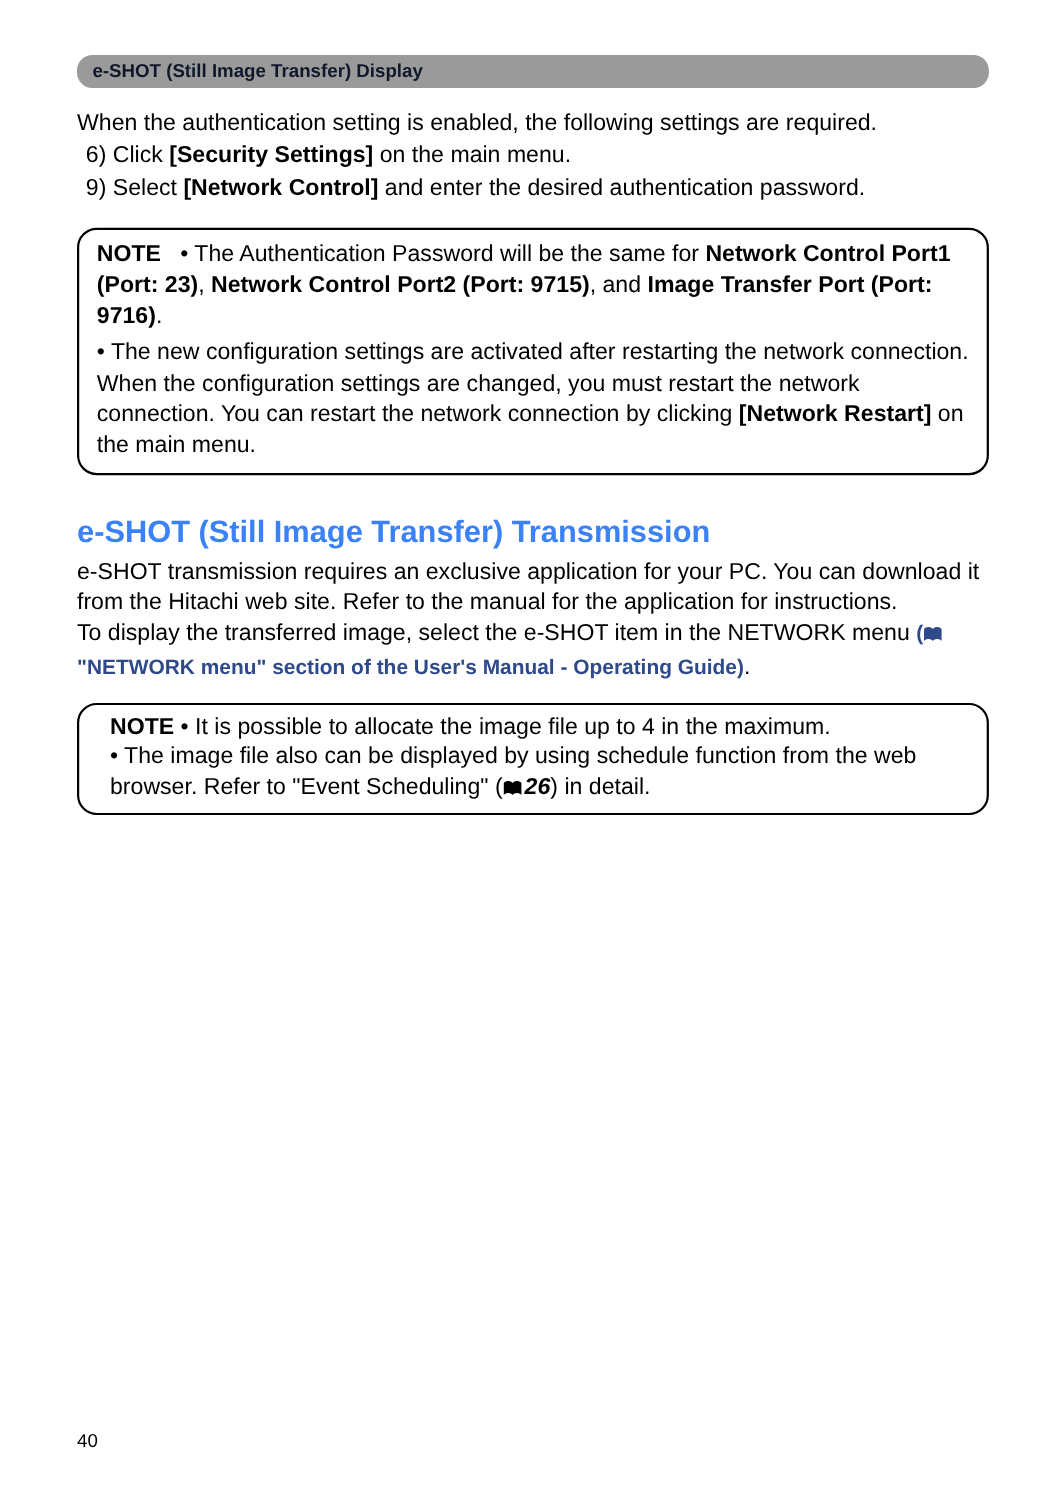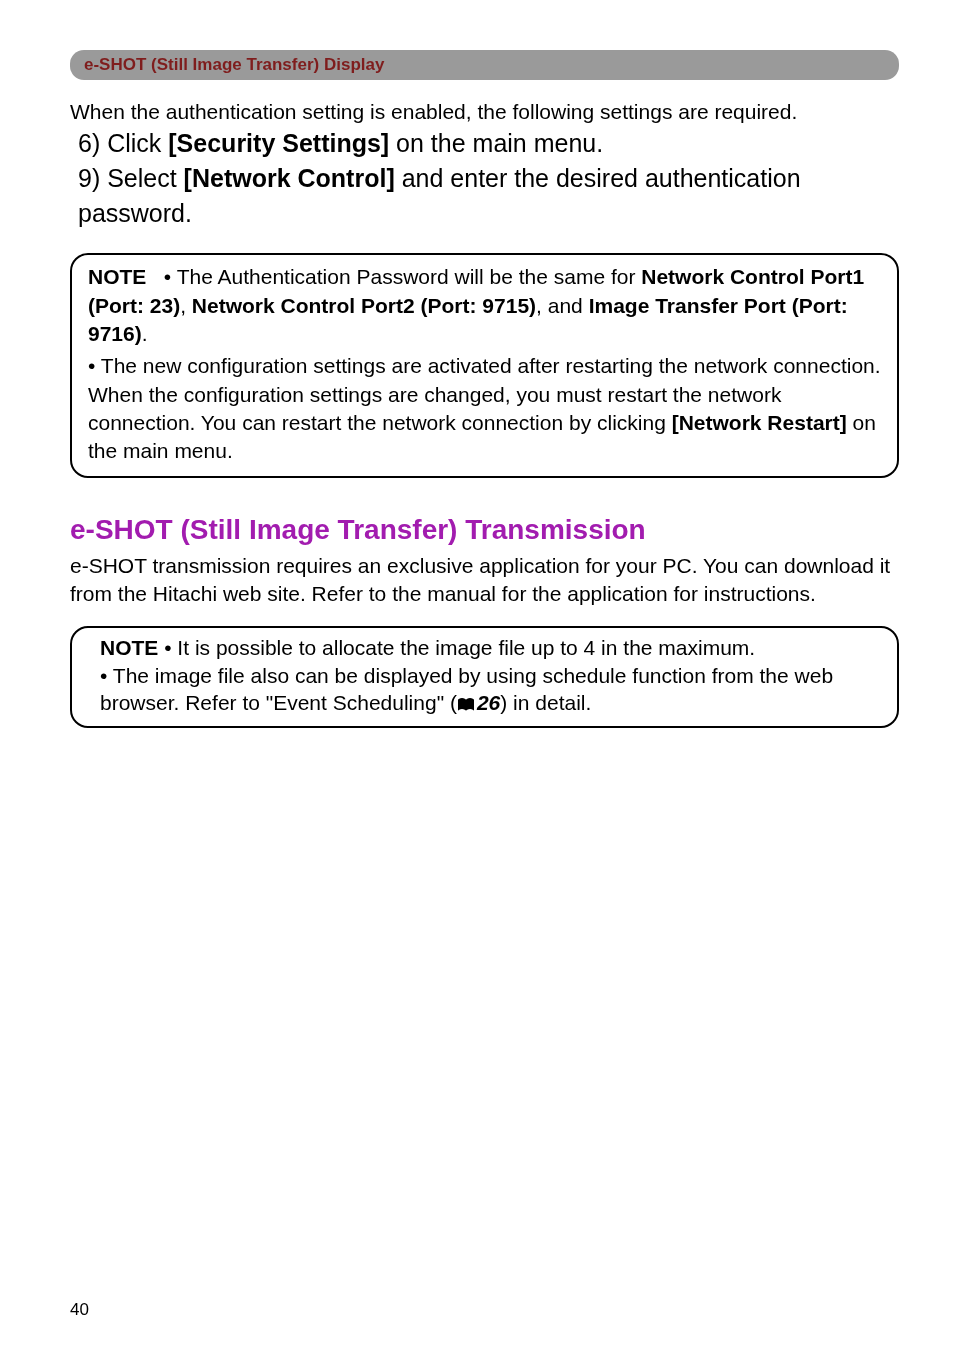--- a/index.html
+++ b/index.html
@@ -20,37 +20,37 @@
     padding: 50px 55px 0 70px;
   }
   .section-tab {
     background: #9a9a9a;
     border-radius: 14px;
     padding: 5px 14px;
     margin-bottom: 18px;
     display: block;
   }
   .section-tab-text {
-    color: #7f1d1d;
+    color: #0f172a;
     font-weight: bold;
     font-size: 17px;
     font-family: Arial, sans-serif;
   }
   .subtitle {
     font-style: italic;
     font-weight: bold;
     font-size: 21px;
     margin-bottom: 18px;
   }
   .intro-text {
     font-size: 21px;
     line-height: 1.35;
   }
   .steps {
-    font-size: 25px;
+    font-size: 21px;
     line-height: 1.4;
     margin-bottom: 22px;
     padding-left: 8px;
   }
   .steps .bold {
     font-weight: bold;
   }
   .note-box {
     border: 2.5px solid #000000;
     border-radius: 18px;
@@ -63,21 +63,21 @@
     font-weight: 900;
     font-family: Arial, sans-serif;
   }
   .note-box .bold {
     font-weight: bold;
   }
   .h2-title {
     font-family: Arial, sans-serif;
     font-weight: 900;
     font-size: 28px;
-    color: #a21caf;
+    color: #3b82f6;
     margin-bottom: 6px;
   }
   .body-text {
     font-size: 21px;
     line-height: 1.35;
     margin-bottom: 0;
   }
   .body-text .bold-blue {
     font-weight: bold;
     color: #2f4a8a;
@@ -131,20 +131,25 @@
 
   <div class="note-box">
     <span class="note-label">NOTE</span>&nbsp;&nbsp;&nbsp;<span>• The Authentication Password will be the same for </span><span class="bold">Network Control Port1 (Port: 23)</span><span>, </span><span class="bold">Network Control Port2 (Port: 9715)</span><span>, and </span><span class="bold">Image Transfer Port (Port: 9716)</span><span>.</span>
     <div style="height:4px"></div>
     <span>• The new configuration settings are activated after restarting the network connection. When the configuration settings are changed, you must restart the network connection. You can restart the network connection by clicking </span><span class="bold">[Network Restart]</span><span> on the main menu.</span>
   </div>
 
   <div class="h2-title">e-SHOT (Still Image Transfer) Transmission</div>
 
   <div class="body-text">e-SHOT transmission requires an exclusive application for your PC. You can download it from the Hitachi web site. Refer to the manual for the application for instructions.</div>
+  <div class="body-text">
+    <span>To display the transferred image, select the e-SHOT item in the NETWORK menu </span><span class="bold-blue">(</span><span class="book-icon"><svg width="18" height="14" viewBox="0 0 18 14">
+          <path d="M1 2 C1 1 3 0 5 0 C7 0 9 1 9 2 L9 13 C9 12 7 11 5 11 C3 11 1 12 1 13 Z M9 2 C9 1 11 0 13 0 C15 0 17 1 17 2 L17 13 C17 12 15 11 13 11 C11 11 9 12 9 13 Z" fill="#2f4a8a"></path>
+        </svg></span><span class="bold-blue">"NETWORK menu" section of the User's Manual - Operating Guide)</span><span>.</span>
+  </div>
 
   <div class="note-box2">
     <span class="note-label">NOTE</span>&nbsp;<span>• It is possible to allocate the image file up to 4 in the maximum.</span><br>
     <span>• The image file also can be displayed by using schedule function from the web browser. Refer to "Event Scheduling" (</span><span class="book-icon"><svg width="18" height="14" viewBox="0 0 18 14">
           <path d="M1 2 C1 1 3 0 5 0 C7 0 9 1 9 2 L9 13 C9 12 7 11 5 11 C3 11 1 12 1 13 Z M9 2 C9 1 11 0 13 0 C15 0 17 1 17 2 L17 13 C17 12 15 11 13 11 C11 11 9 12 9 13 Z" fill="#000"></path>
         </svg></span><span class="ref">26</span><span>) in detail.</span>
   </div>
 
 </div>
 

